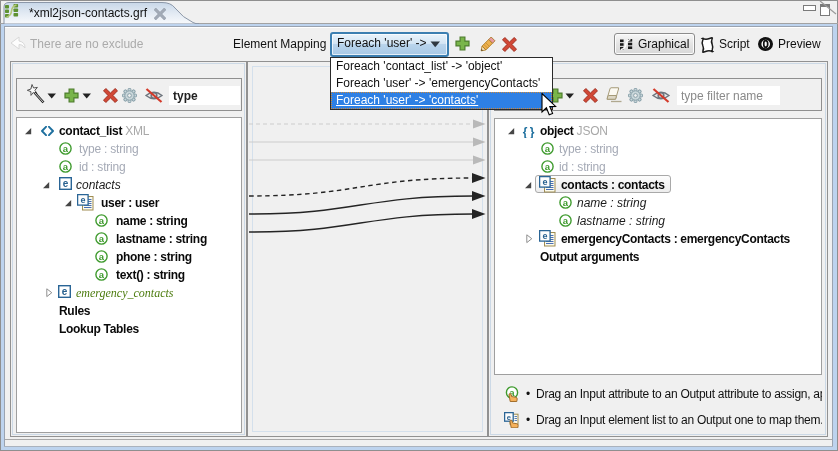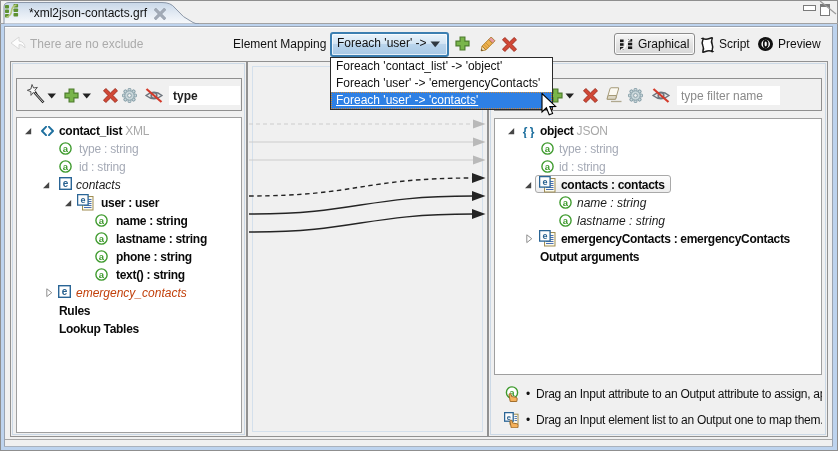--- a/index.html
+++ b/index.html
@@ -317,21 +317,21 @@
 </svg>
 <div class="abs t12 bold" style="left:116px;top:266px;">text() : string</div>
 
 <svg class="abs" style="left:46px;top:288px;" width="7" height="10">
     <path d="M0.8,0.8 L5.8,4.7 L0.8,8.6 Z" fill="#fff" stroke="#8f8f8f" stroke-width="1"></path>
   </svg>
 <svg class="abs" style="left:58px;top:285px;" width="13" height="13">
   <rect x="0.7" y="0.7" width="11.6" height="11.6" fill="#fff" stroke="#2a6596" stroke-width="1.4"></rect>
   <text x="6.5" y="10" font-size="10" font-weight="bold" fill="#28618f" text-anchor="middle" font-family="Liberation Sans">e</text>
 </svg>
-<div class="abs t12" style="left:76px;top:284px;color:#c2410c;font-style:italic;">emergency_contacts</div>
+<div class="abs t12" style="left:76px;top:284px;color:#4d7c0f;font-style:italic;font-family:Liberation Serif, serif;">emergency_contacts</div>
 
 <div class="abs t12 bold" style="left:59px;top:302px;">Rules</div>
 <div class="abs t12 bold" style="left:59px;top:320px;">Lookup Tables</div>
 
 <svg class="abs" style="left:507px;top:127px;" width="8" height="8">
     <path d="M7.2,1 L7.2,7.2 L1,7.2 Z" fill="#464646"></path>
   </svg>
 <svg class="abs" style="left:522px;top:124px;" width="14" height="14">
   <text x="3" y="11.5" font-size="12" font-weight="bold" fill="#1d6f9e" text-anchor="middle" font-family="Liberation Sans">{</text>
   <text x="10" y="11.5" font-size="12" font-weight="bold" fill="#1d6f9e" text-anchor="middle" font-family="Liberation Sans">}</text>

